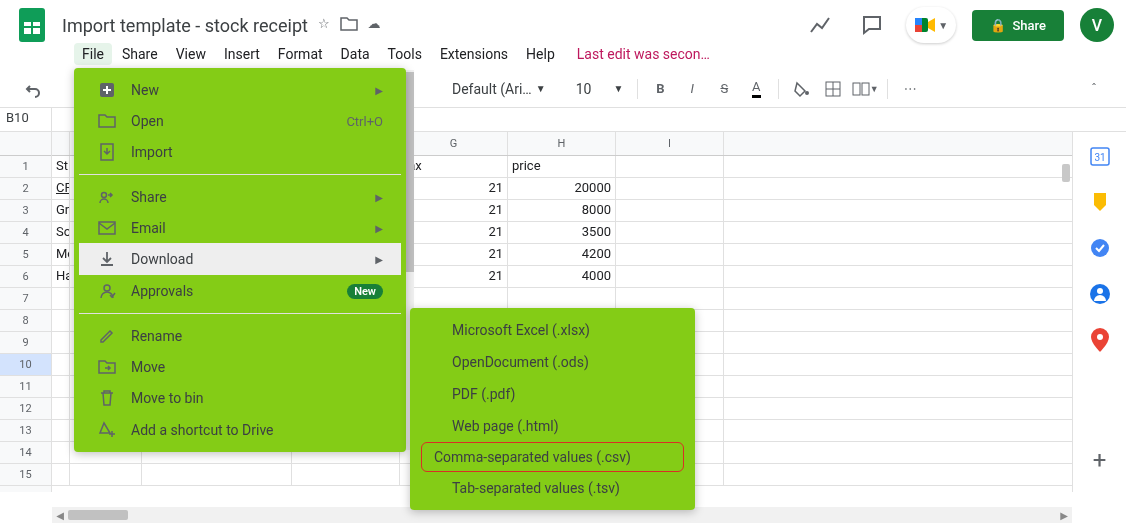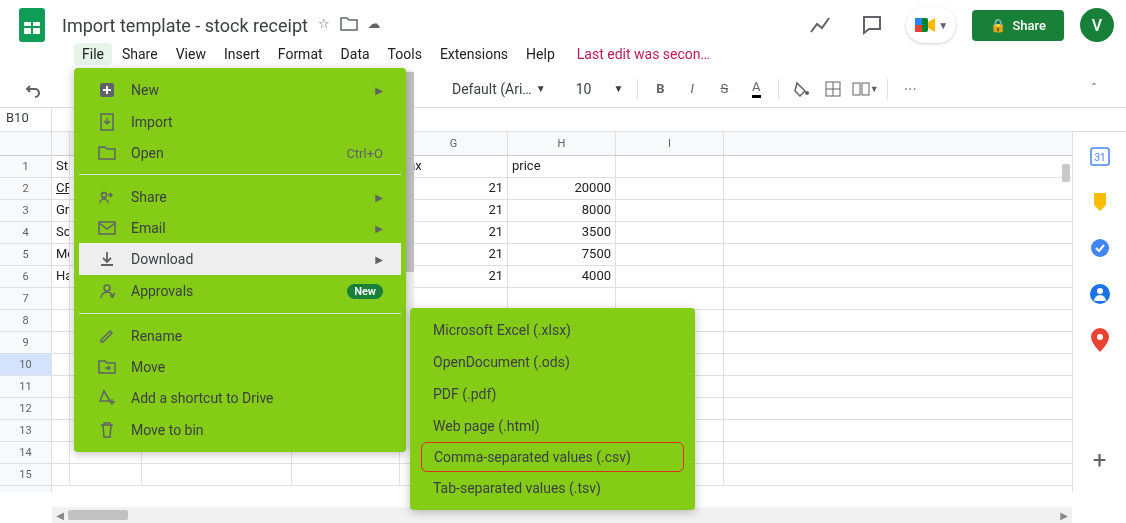--- a/index.html
+++ b/index.html
@@ -53,21 +53,21 @@
   .dropdown { position: absolute; background: #84cc16; box-shadow: 0 2px 10px rgba(0,0,0,0.25); border-radius: 4px; padding: 6px 5px; z-index: 100; }
   .dropdown-item { display: flex; align-items: center; padding: 7px 18px; cursor: pointer; gap: 14px; color: #3c4043; font-size: 14px; min-width: 300px; }
   .dropdown-item.highlighted { background: #eeeeee; }
   .dropdown-item .ico { width: 20px; color: #5f6368; display: flex; align-items: center; justify-content: center; }
   .dropdown-item .label { flex: 1; }
   .dropdown-item .kbd { color: #5f6368; font-size: 13px; }
   .dropdown-item .arrow { color: #5f6368; font-size: 10px; }
   .dropdown-sep { height: 1px; background: #e0e0e0; margin: 6px 0; }
   .badge-new { background: #188038; color: #fff; font-size: 11px; font-weight: 600; padding: 1px 7px; border-radius: 9px; }
   
-  .submenu .dropdown-item { min-width: 250px; padding: 8px 18px; gap: 0; }
+  .submenu .dropdown-item { min-width: 250px; padding: 8px 18px; gap: 0; margin-left: 19px; }
   .submenu .dropdown-item.outlined { border: 1.5px solid #d93025; border-radius: 6px; margin: 0 6px; padding: 6px 12px; }
   
   .hscroll { position: absolute; bottom: 0; left: 52px; right: 54px; height: 16px; background: #f1f1f1; display: flex; align-items: center; }
   .hscroll .arrow { width: 16px; text-align: center; color: #888; font-size: 10px; cursor: pointer; }
   .hscroll .track { flex: 1; height: 10px; background: #f1f1f1; position: relative; }
   .hscroll .thumb { position: absolute; left: 0; width: 60px; height: 10px; background: #c1c1c1; border-radius: 2px; }
   
   .vscroll-ind { position: absolute; top: 164px; right: 56px; width: 8px; height: 18px; background: #c8c8c8; border-radius: 2px; }
   .menu-scroll { position: absolute; top: 70px; left: 404px; width: 10px; height: 380px; background: #f1f1f1; }
   .menu-scroll .thumb { width: 10px; height: 200px; background: #c1c1c1; margin-top: 2px; }
@@ -264,21 +264,21 @@
           <div class="cell num" style="width: 108px;">21</div>
           <div class="cell num" style="width: 108px;">3500</div>
           <div class="cell" style="width: 108px;"></div>
         </div>
         <div class="row">
           <div class="cell" style="width: 18px;">Mo</div>
           <div class="cell" style="width: 72px;"></div>
           <div class="cell" style="width: 150px;"></div>
           <div class="cell num" style="width: 108px;">25</div>
           <div class="cell num" style="width: 108px;">21</div>
-          <div class="cell num" style="width: 108px;">7500</div>
+          <div class="cell num" style="width: 108px;">4200</div>
           <div class="cell" style="width: 108px;"></div>
         </div>
         <div class="row">
           <div class="cell" style="width: 18px;">Ha</div>
           <div class="cell" style="width: 72px;"></div>
           <div class="cell" style="width: 150px;"></div>
           <div class="cell num" style="width: 108px;">20</div>
           <div class="cell num" style="width: 108px;">21</div>
           <div class="cell num" style="width: 108px;">4000</div>
           <div class="cell" style="width: 108px;"></div>
@@ -413,35 +413,35 @@
         <svg width="18" height="18" viewBox="0 0 18 18">
           <rect x="2" y="2" width="14" height="14" rx="2" fill="#5f6368"></rect>
           <path d="M9 5v8M5 9h8" stroke="#fff" stroke-width="2"></path>
         </svg>
       </span>
       <span class="label">New</span>
       <span class="arrow">▶</span>
     </div>
     <div class="dropdown-item">
       <span class="ico">
+        <svg width="18" height="16" viewBox="0 0 18 16">
+          <path d="M1 2h6l2 2h8v10H1z" fill="none" stroke="#5f6368" stroke-width="1.5"></path>
+        </svg>
+      </span>
+      <span class="label">Open</span>
+      <span class="kbd">Ctrl+O</span>
+    </div>
+    <div class="dropdown-item">
+      <span class="ico">
         <svg width="16" height="18" viewBox="0 0 16 18">
           <rect x="2" y="1" width="12" height="16" fill="none" stroke="#5f6368" stroke-width="1.5"></rect>
           <path d="M8 5v6M5 8l3 3 3-3" fill="none" stroke="#5f6368" stroke-width="1.5"></path>
         </svg>
       </span>
       <span class="label">Import</span>
-    </div>
-    <div class="dropdown-item">
-      <span class="ico">
-        <svg width="18" height="16" viewBox="0 0 18 16">
-          <path d="M1 2h6l2 2h8v10H1z" fill="none" stroke="#5f6368" stroke-width="1.5"></path>
-        </svg>
-      </span>
-      <span class="label">Open</span>
-      <span class="kbd">Ctrl+O</span>
     </div>
     <div class="dropdown-sep"></div>
     <div class="dropdown-item">
       <span class="ico">
         <svg width="18" height="18" viewBox="0 0 18 18">
           <circle cx="6" cy="7" r="2.5" fill="none" stroke="#5f6368" stroke-width="1.5"></circle>
           <path d="M10 7h4M12 5l2 2-2 2" fill="none" stroke="#5f6368" stroke-width="1.5"></path>
           <path d="M2 15a4 4 0 018 0" fill="none" stroke="#5f6368" stroke-width="1.5"></path>
         </svg>
       </span>
@@ -491,34 +491,34 @@
       <span class="ico">
         <svg width="18" height="16" viewBox="0 0 18 16">
           <path d="M1 2h6l2 2h8v10H1z" fill="none" stroke="#5f6368" stroke-width="1.5"></path>
           <path d="M7 9h5M10 7l2 2-2 2" fill="none" stroke="#5f6368" stroke-width="1.5"></path>
         </svg>
       </span>
       <span class="label">Move</span>
     </div>
     <div class="dropdown-item">
       <span class="ico">
+        <svg width="16" height="18" viewBox="0 0 16 18">
+          <path d="M2 4h12M5 4V2h6v2M4 4l1 12h6l1-12" fill="none" stroke="#5f6368" stroke-width="1.5"></path>
+        </svg>
+      </span>
+      <span class="label">Move to bin</span>
+    </div>
+    <div class="dropdown-item">
+      <span class="ico">
         <svg width="18" height="18" viewBox="0 0 18 18">
           <path d="M6 2l6 10H2z" fill="none" stroke="#5f6368" stroke-width="1.5"></path>
           <path d="M14 10v6M11 13h6" stroke="#5f6368" stroke-width="1.5"></path>
         </svg>
       </span>
       <span class="label">Add a shortcut to Drive</span>
-    </div>
-    <div class="dropdown-item">
-      <span class="ico">
-        <svg width="16" height="18" viewBox="0 0 16 18">
-          <path d="M2 4h12M5 4V2h6v2M4 4l1 12h6l1-12" fill="none" stroke="#5f6368" stroke-width="1.5"></path>
-        </svg>
-      </span>
-      <span class="label">Move to bin</span>
     </div>
   </div>
 
 <div class="dropdown submenu" id="download-submenu" style="top:308px; left:410px; width:285px;">
     <div class="dropdown-item">Microsoft Excel (.xlsx)</div>
     <div class="dropdown-item">OpenDocument (.ods)</div>
     <div class="dropdown-item">PDF (.pdf)</div>
     <div class="dropdown-item">Web page (.html)</div>
     <div class="dropdown-item outlined">Comma-separated values (.csv)</div>
     <div class="dropdown-item">Tab-separated values (.tsv)</div>

